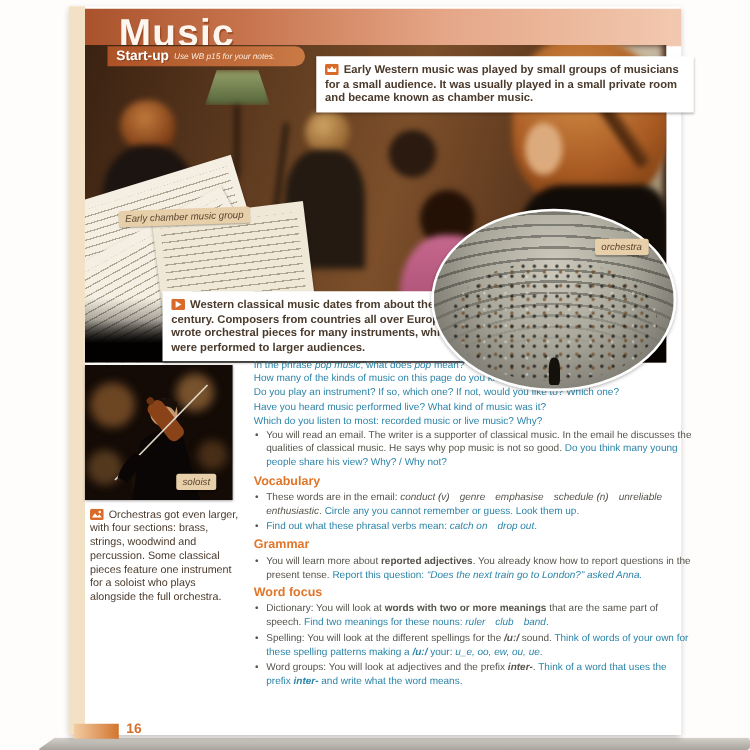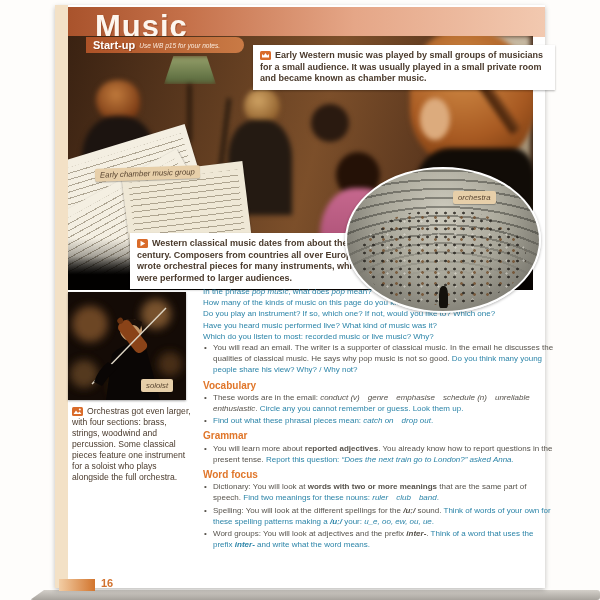--- a/index.html
+++ b/index.html
@@ -69,21 +69,21 @@
     box-shadow:0 1px 2px rgba(0,0,0,.3);}
   .callout .txt{text-align:justify;}
   .callout-chamber{left:198px;top:40px;width:288px;padding:5px 7px;font-size:9px;line-height:11.5px;}
   .callout-classical{left:75px;top:228px;width:245px;padding:5px 7px;font-size:9px;line-height:11.5px;}
   .mini-icon{float:left;margin:1px 4px 0 0;}
 
   
   .tag{position:absolute;background:#e7cfa9;color:#5a4632;font-size:7.8px;font-style:italic;
     padding:2px 5px;border-radius:2px;z-index:7;box-shadow:0 1px 1px rgba(0,0,0,.25);}
   .tag-chamber{left:40px;top:162px;transform:rotate(-2deg);}
-  .tag-orchestra{left:398px;top:186px;}
+  .tag-orchestra{left:421px;top:186px;}
   .tag-soloist{left:86px;top:374px;}
 
   
   .orch{position:absolute;left:290px;top:162px;width:192px;height:142px;border-radius:50%;z-index:6;
     background:radial-gradient(ellipse at 50% 30%,#cdcabd 0%,#a9a79a 45%,#7b7970 80%,#5e5c54 100%);
     border:2px solid #fff;box-shadow:0 1px 3px rgba(0,0,0,.3);overflow:hidden;}
   .orch-arcs{position:absolute;inset:-4px;border-radius:50%;
     background:repeating-radial-gradient(ellipse 110% 95% at 50% 112%,transparent 0 11px,rgba(35,35,30,.40) 11px 14px);
     -webkit-mask-image:linear-gradient(#000 45%,transparent 75%);mask-image:linear-gradient(#000 45%,transparent 75%);}
   .orch-dots{position:absolute;left:7%;top:28%;width:86%;height:68%;border-radius:50%;opacity:.85;
@@ -230,21 +230,21 @@
       <div class="q"><span>In the phrase </span><span class="c-i">pop music</span><span>, what does </span><span class="c-i">pop</span><span> mean?</span></div>
       <div class="q"><span>How many of the kinds of music on this page do you know?</span></div>
       <div class="q"><span>Do you play an instrument? If so, which one? If not, would you like to? Which one?</span></div>
       <div class="q"><span>Have you heard music performed live? What kind of music was it?</span></div>
       <div class="q"><span>Which do you listen to most: recorded music or live music? Why?</span></div>
 
       <div class="bullet"><span>You will read an email. The writer is a supporter of classical music. In the email he discusses the qualities of classical music. He says why pop music is not so good. </span><span class="c-t">Do you think many young people share his view? Why? / Why not?</span></div>
 
       <div class="sec-h">Vocabulary</div>
       <div class="bullet"><span>These words are in the email: </span><span class="c-i">conduct (v)</span><span>  </span><span class="c-i">genre</span><span>  </span><span class="c-i">emphasise</span><span>  </span><span class="c-i">schedule (n)</span><span>  </span><span class="c-i">unreliable</span><span>  </span><span class="c-i">enthusiastic</span><span>. </span><span class="c-t">Circle any you cannot remember or guess. Look them up.</span></div>
-      <div class="bullet"><span class="c-t">Find out what these phrasal pieces mean: </span><span class="c-t c-i">catch on</span><span class="c-t">  </span><span class="c-t c-i">drop out</span><span class="c-t">.</span></div>
+      <div class="bullet"><span class="c-t">Find out what these phrasal verbs mean: </span><span class="c-t c-i">catch on</span><span class="c-t">  </span><span class="c-t c-i">drop out</span><span class="c-t">.</span></div>
 
       <div class="sec-h">Grammar</div>
       <div class="bullet"><span>You will learn more about </span><span class="c-b">reported adjectives</span><span>. You already know how to report questions in the present tense. </span><span class="c-t">Report this question: </span><span class="c-t c-i">“Does the next train go to London?” asked Anna.</span></div>
 
       <div class="sec-h">Word focus</div>
       <div class="bullet"><span>Dictionary: You will look at </span><span class="c-b">words with two or more meanings</span><span> that are the same part of speech. </span><span class="c-t">Find two meanings for these nouns: </span><span class="c-t c-i">ruler</span><span class="c-t">  </span><span class="c-t c-i">club</span><span class="c-t">  </span><span class="c-t c-i">band</span><span class="c-t">.</span></div>
       <div class="bullet"><span>Spelling: You will look at the different spellings for the </span><span class="c-b c-i">/uː/</span><span> sound. </span><span class="c-t">Think of words of your own for these spelling patterns making a </span><span class="c-t c-b c-i">/uː/</span><span class="c-t"> your: </span><span class="c-t c-i">u_e, oo, ew, ou, ue</span><span class="c-t">.</span></div>
       <div class="bullet"><span>Word groups: You will look at adjectives and the prefix </span><span class="c-b c-i">inter-</span><span>. </span><span class="c-t">Think of a word that uses the prefix </span><span class="c-t c-b c-i">inter-</span><span class="c-t"> and write what the word means.</span></div>
     </div>
 

